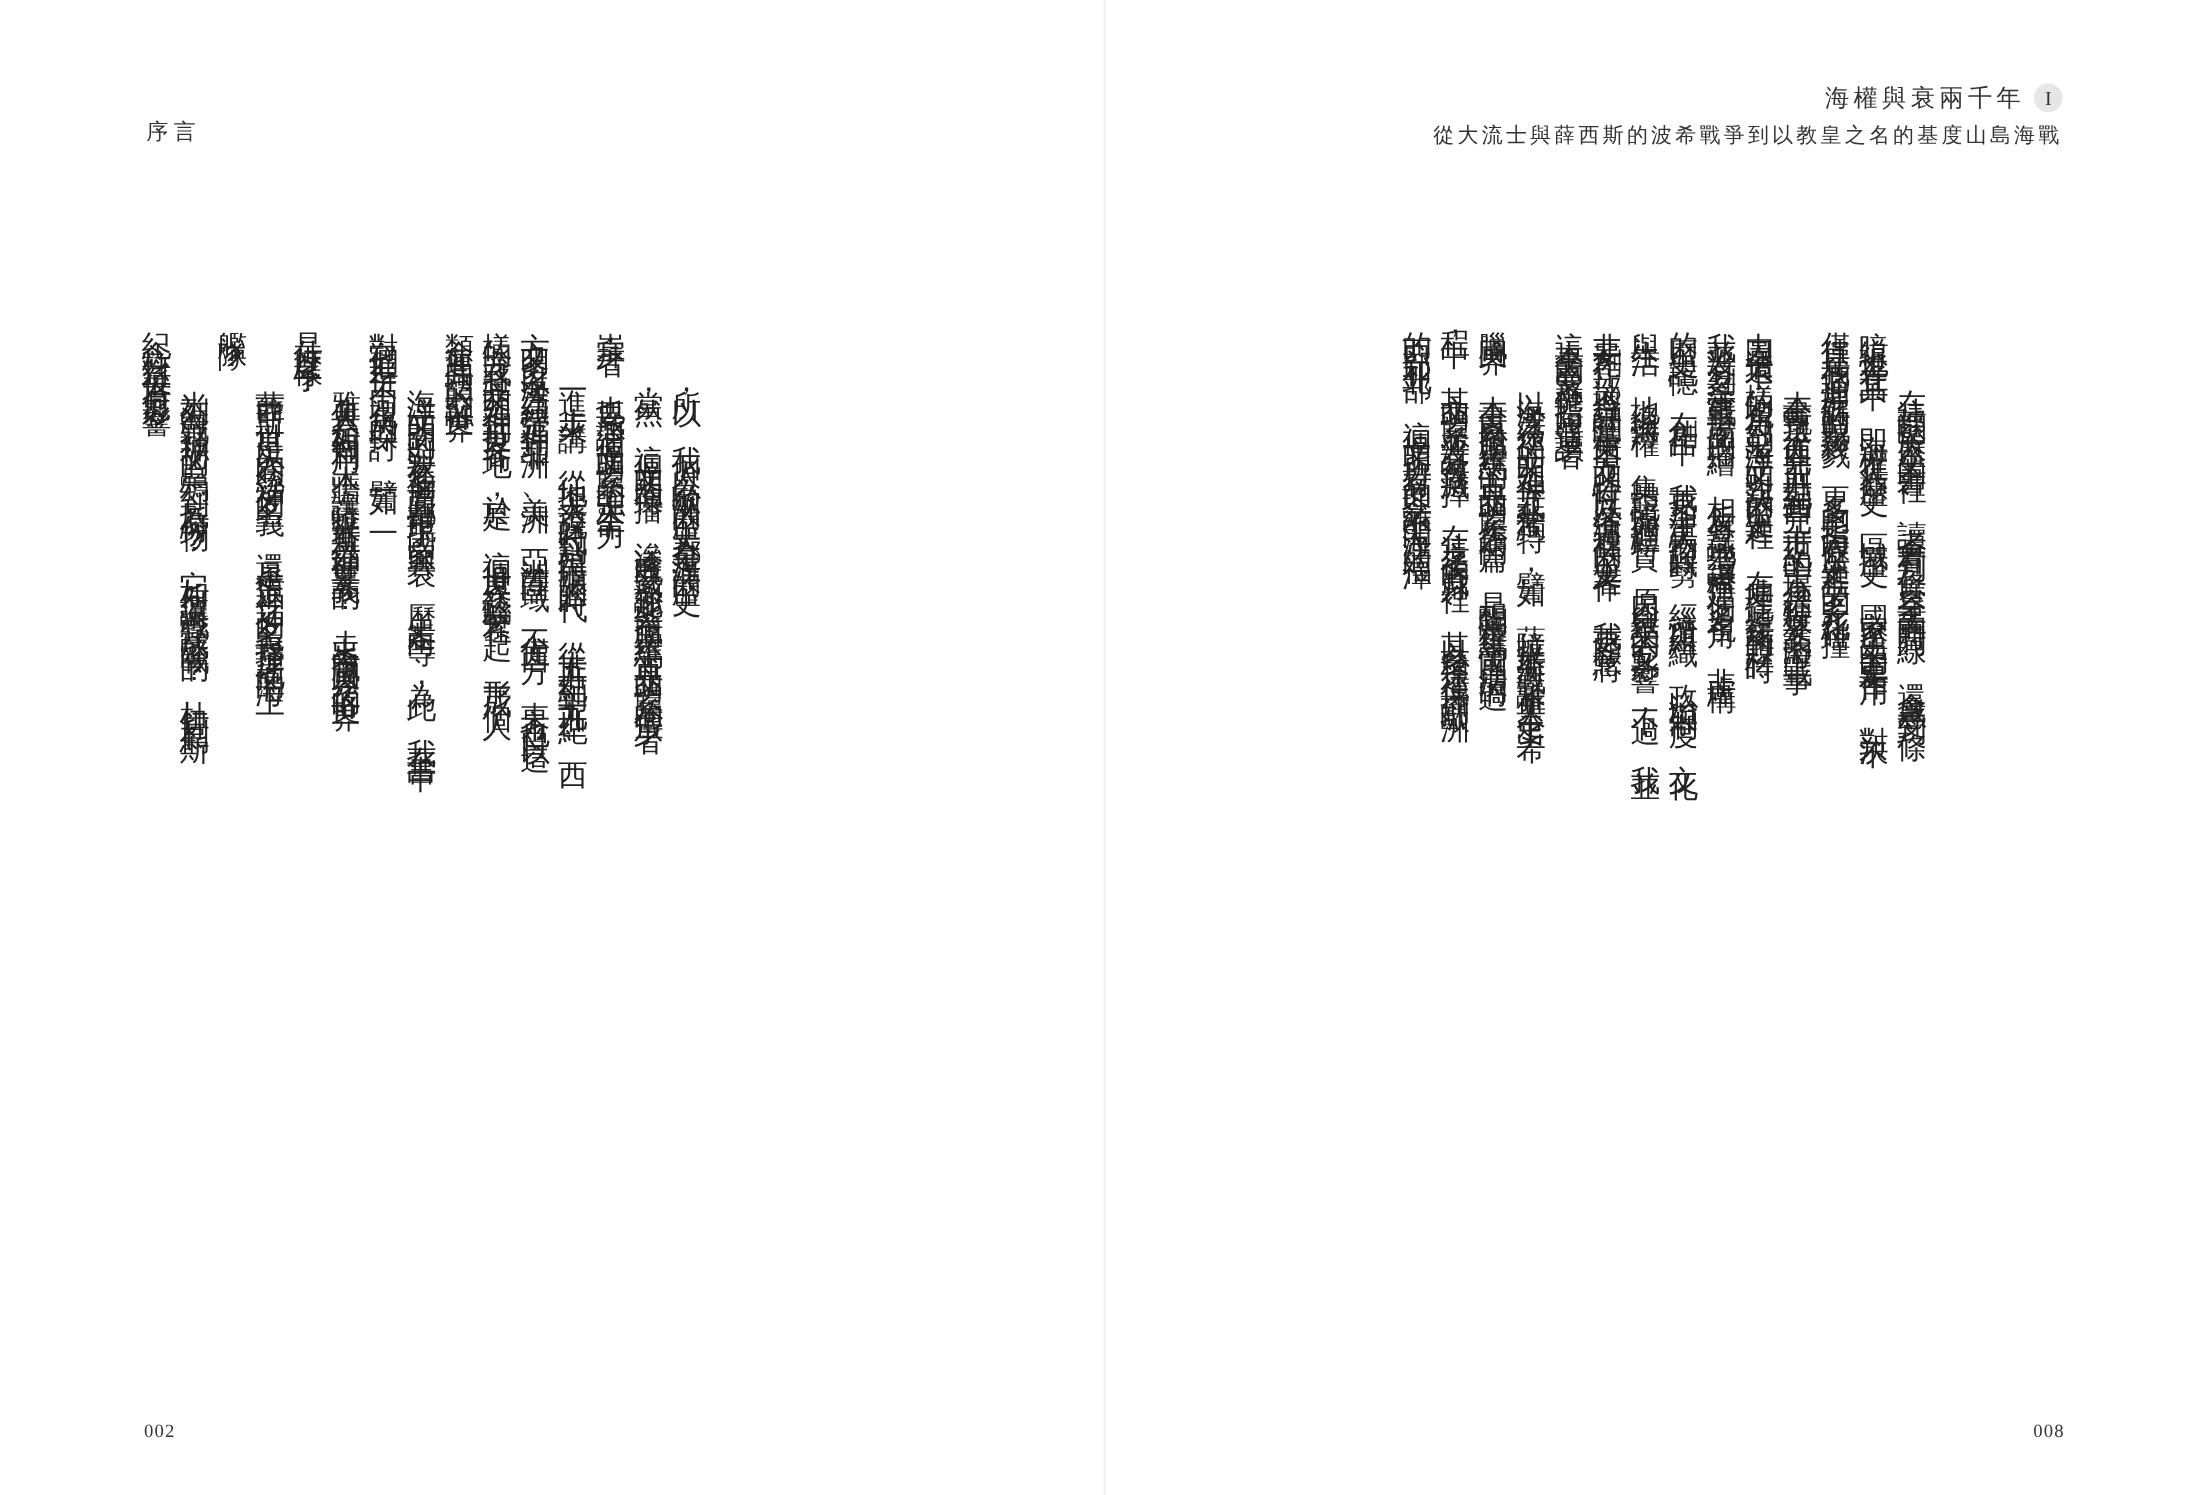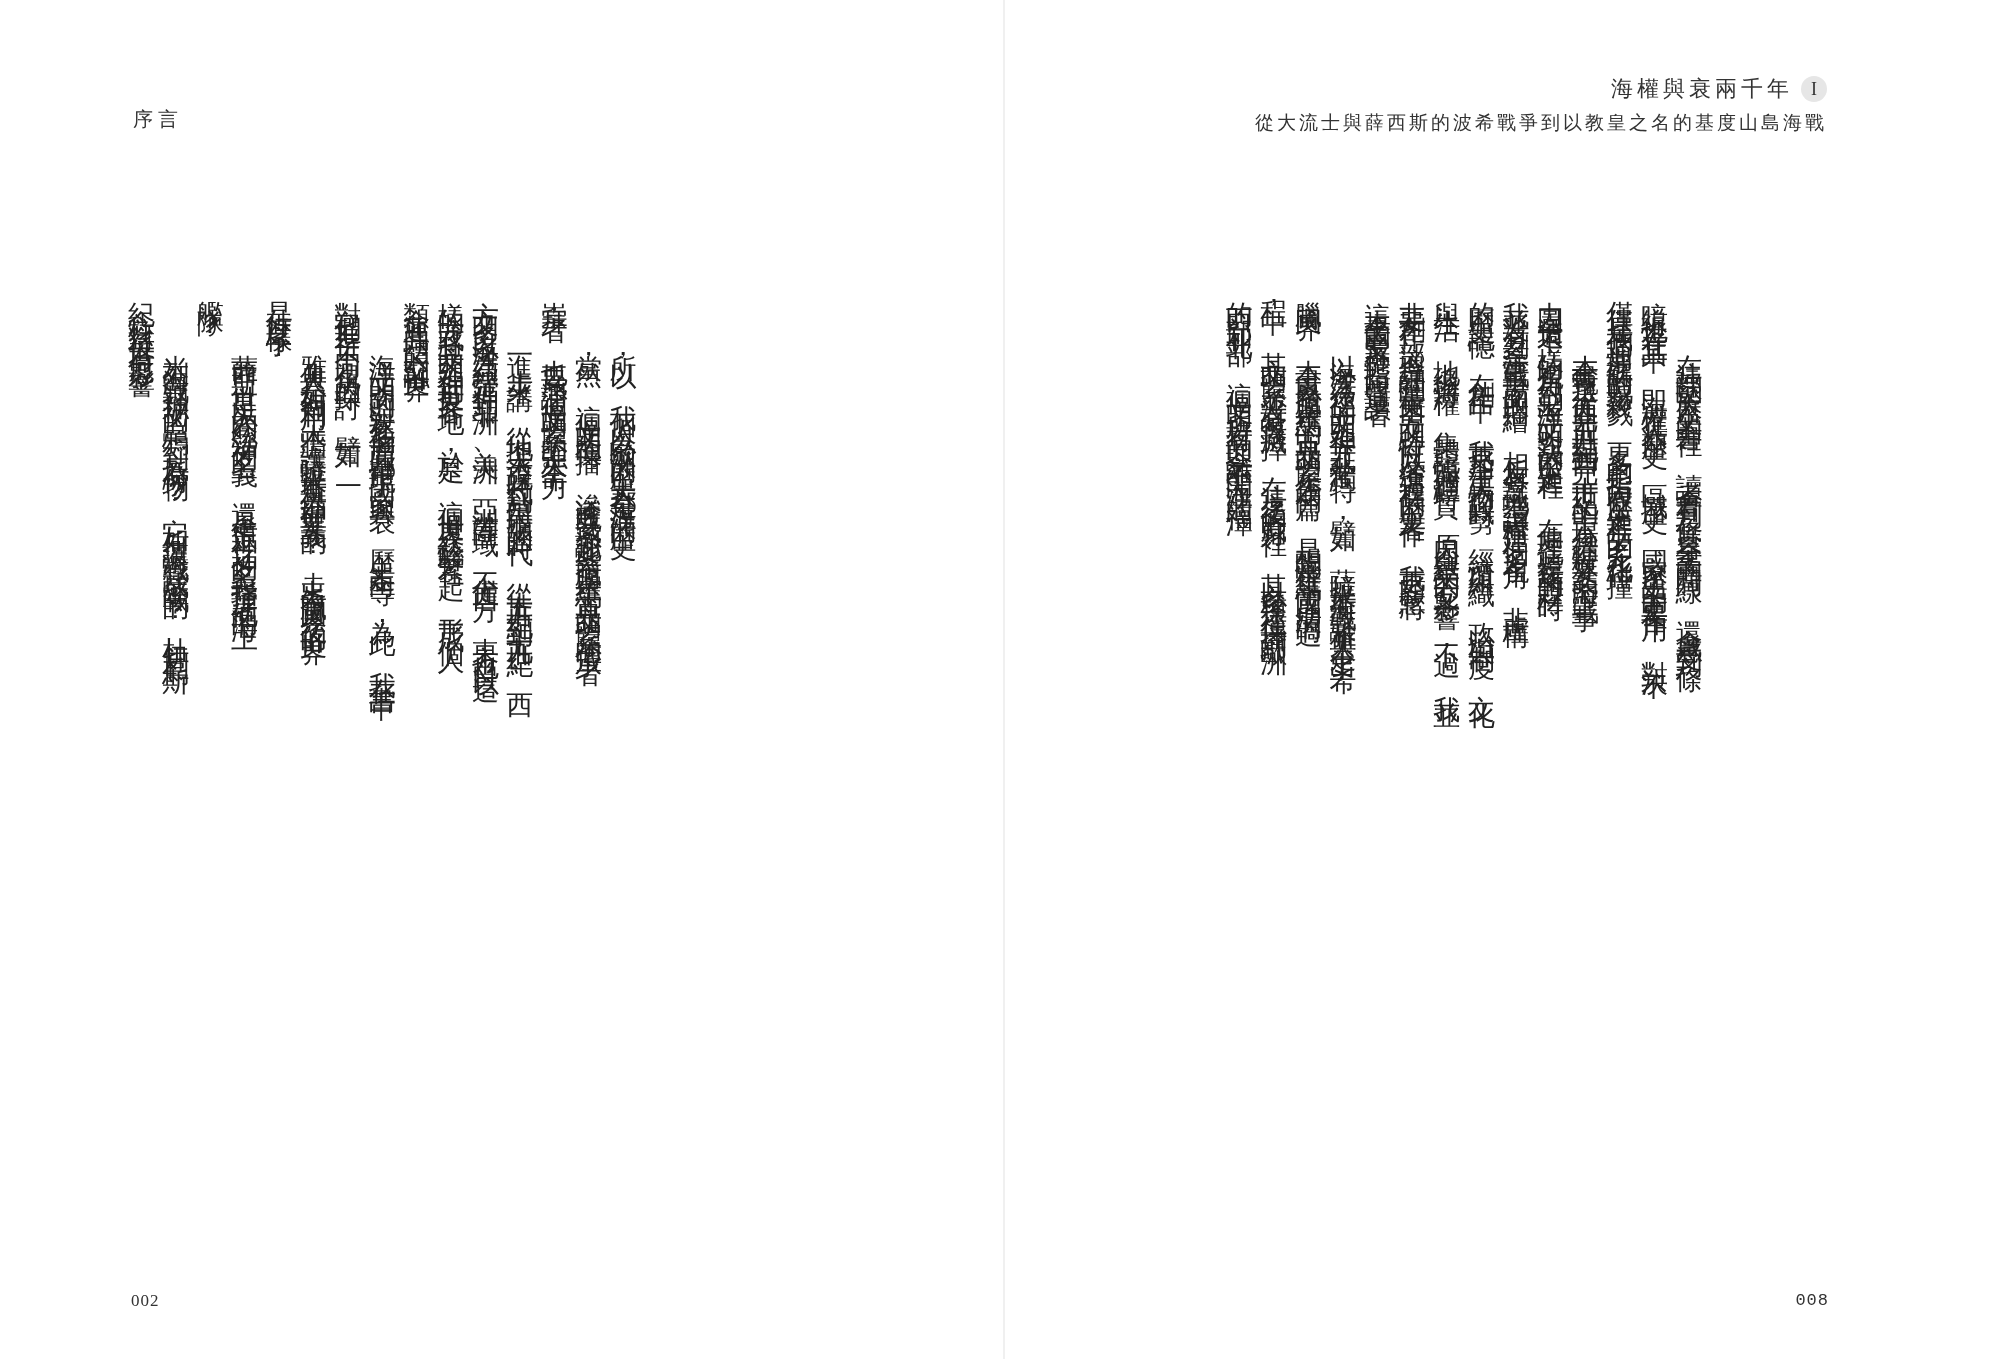--- a/index.html
+++ b/index.html
@@ -1,20 +1,20 @@
 <!DOCTYPE html>
 <html><head>
 <meta charset="utf-8">
 <style>
   html, body { margin:0; padding:0; background:#ffffff; }
   body { width:2008px; height:1359px; position:relative; overflow:hidden;
          font-family:"DejaVu Serif","Liberation Serif",serif; color:#1a1a1a; }
   .page { position:absolute; top:0; height:1359px; width:1004px; }
   .page-left { left:0; }
-  .page-right { left:956px; }
+  .page-right { left:1004px; }
   .gutter { position:absolute; left:1003px; top:0; width:2px; height:1359px;
             background:linear-gradient(to right,#f4f4f4,#ececec,#f4f4f4); }
 
   .running-head-left { position:absolute; left:133px; top:106px; font-size:20px;
             letter-spacing:5px; color:#333; }
   .running-head-right { position:absolute; right:133px; top:74px; text-align:right; }
   .book-title { font-size:22px; letter-spacing:4px; color:#333; display:inline-flex;
             align-items:center; }
   .volume-badge { display:inline-flex; align-items:center; justify-content:center;
             width:26px; height:26px; border-radius:50%; background:#e6e6e6; color:#333;
@@ -74,14 +74,14 @@
       <div class="col" style="left: 543px;">我並沒有刻意注重戰爭場面的描繪，相反有意識地為讀者構建一個多視角、非虛構</div>
       <div class="col" style="left: 508.4px;">的歷史記憶。在創作中，我更加注重人物與時勢、經濟與組織、政治與制度、文化</div>
       <div class="col" style="left: 473.8px;">與生活、地緣與海權、集體記憶與個體特質、原因與結果的交互影響。不過，我並</div>
       <div class="col" style="left: 439.2px;">非要創作一部適合詳細闡釋東西方文明特性以及演進過程的歷史著作，我更願意將</div>
       <div class="col" style="left: 404.6px;">這本書的受眾群體指向普通讀者。</div>
       <div class="col indent" style="left: 370px;">以海洋為途徑的文明延伸方式非常獨特。譬如，薩拉米斯海戰讓雅典人走出了希</div>
       <div class="col" style="left: 335.4px;">臘國界。本書以希臘與羅馬的古典文明體系作為開篇，是想闡釋羅馬帝國崩潰的過</div>
       <div class="col" style="left: 300.8px;">程中，其文明體系並沒有被毀滅掉，在這之後的歲月裡，其以多種途徑傳播到歐洲</div>
       <div class="col" style="left: 266.2px;">的西部和北部。這個文明所持有的理念離不開海洋的福澤。</div>
     </div>
-  <div class="folio" style="right:131px;font-family:Liberation Mono, monospace;">008</div>
+  <div class="folio" style="right:131px;">008</div>
 </div>
 
 </body></html>

